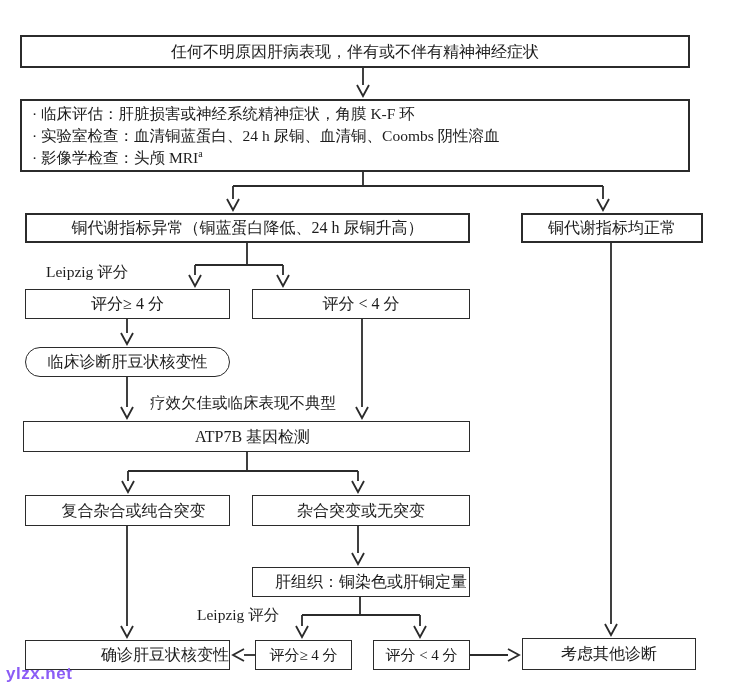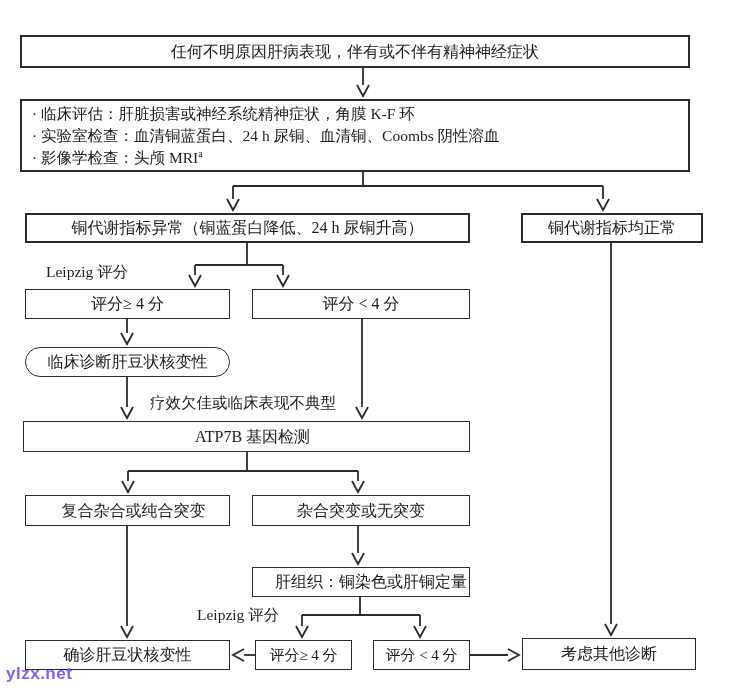--- a/index.html
+++ b/index.html
@@ -21,21 +21,21 @@
             padding:3px 10px;font-size:15.5px;line-height:22px;text-align:right;}
   .n-copper-abnormal{left:25px;top:213px;width:445px;height:30px;}
   .n-copper-normal{left:521px;top:213px;width:182px;height:30px;}
   .n-score-ge4-upper{left:25px;top:289px;width:205px;height:30px;}
   .n-score-lt4-upper{left:252px;top:289px;width:218px;height:30px;}
   .n-clinical-dx{left:25px;top:347px;width:205px;height:30px;border-radius:15px;}
   .n-atp7b{left:23px;top:421px;width:447px;height:31px;padding-left:12px;}
   .n-compound{left:25px;top:495px;width:205px;height:31px;padding-left:12px;}
   .n-hetero{left:252px;top:495px;width:218px;height:31px;}
   .n-liver{left:252px;top:567px;width:218px;height:30px;padding-left:20px;}
-  .n-confirm{left:25px;top:640px;width:205px;height:30px;}
+  .n-confirm{left:25px;top:640px;width:205px;height:30px;justify-content:flex-end;}
   .n-score-ge4-lower{left:255px;top:640px;width:97px;height:30px;font-size:15px;}
   .n-score-lt4-lower{left:373px;top:640px;width:97px;height:30px;font-size:15px;}
   .n-other{left:522px;top:638px;width:174px;height:32px;}
   .edge-label{position:absolute;font-size:15.5px;white-space:nowrap;color:#1c1c1c;}
   .l-leipzig-upper{left:46px;top:262px;}
   .l-treatment{left:150px;top:393px;}
   .l-leipzig-lower{left:197px;top:605px;}
   sup.note{font-size:10px;line-height:0;vertical-align:super;}
   .watermark{
     position:absolute;left:6px;top:664px;font-family:"Liberation Sans","DejaVu Sans",sans-serif;

